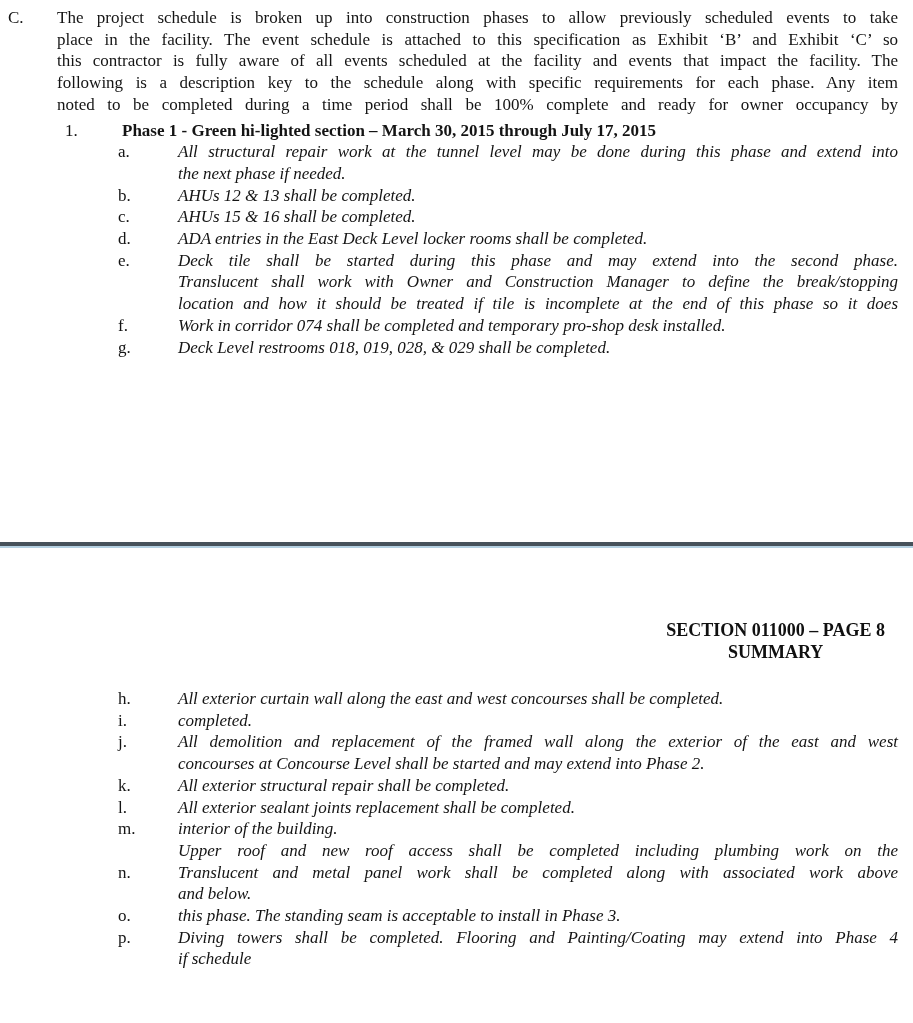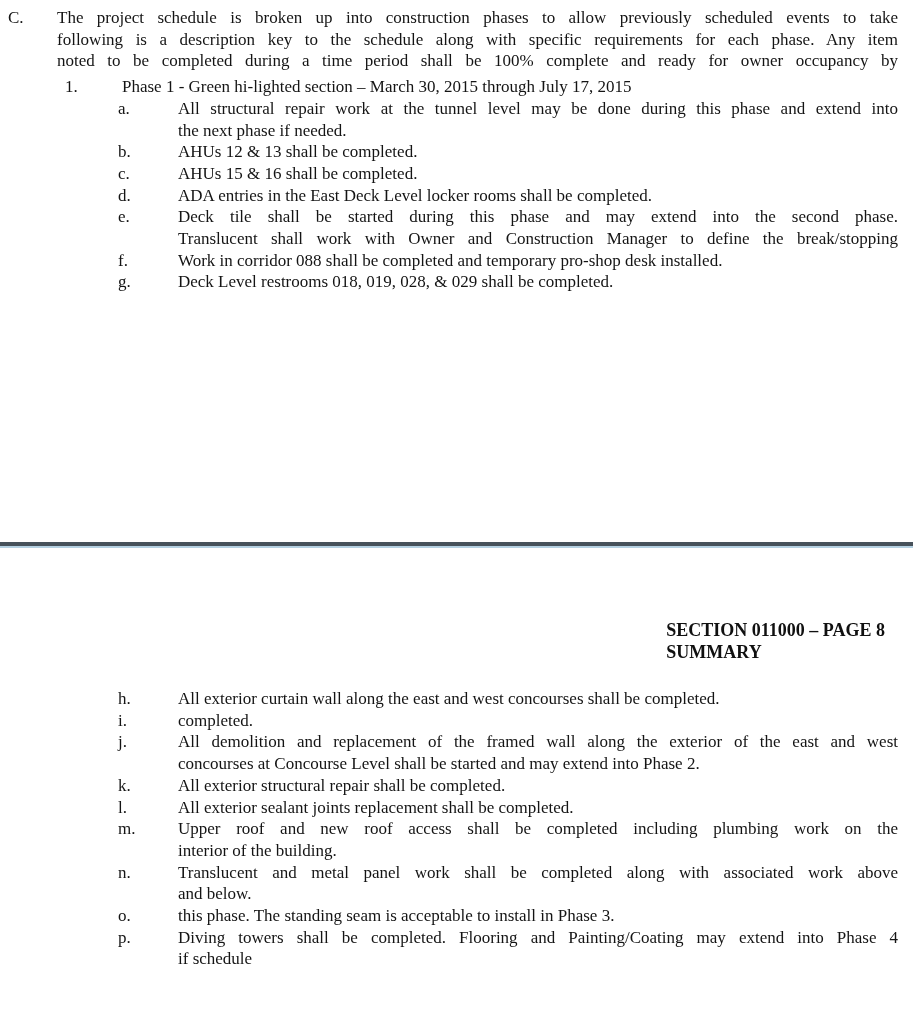--- a/index.html
+++ b/index.html
@@ -18,57 +18,59 @@
   .block.bottom { top: 688px; }
 
   .row { display: flex; align-items: flex-start; }
   .row .lbl { flex: 0 0 auto; }
 
   .para-c .lbl { width: 49px; }
   .para-c .txt { width: 841px; }
 
   .item1 { margin-left: 57px; margin-top: 4px; }
   .item1 .lbl { width: 57px; }
-  .item1 .txt { width: 776px; }
+  .item1 .txt { width: 776px; font-weight: bold; }
 
   .sub { margin-left: 110px; }
   .sub .lbl { width: 60px; }
-  .sub .txt { width: 720px; }
+  .sub .txt { width: 720px; font-style: italic; }
 
   .jline { text-align: justify; text-align-last: justify; }
   .jline.last { text-align-last: left; }
 
   .divider {
     position: absolute;
     top: 542px; left: 0; width: 913px; height: 4px;
     background: #47525b;
     border-bottom: 2.5px solid #b5d1e2;
   }
 
   .page-header {
     position: absolute;
     top: 620px; right: 28px;
-    text-align: left;
+    text-align: center;
     font-weight: 700;
     font-size: 18px;
     line-height: 21.7px;
     color: #101010;
   }
 </style>
 </head>
 <body>
 
 <div class="page">
 
   <div class="block top">
 
     <div class="row para-c">
       <div class="lbl">C.</div>
       <div class="txt">
           <div class="jline">The project schedule is broken up into construction phases to allow previously scheduled events to take</div>
+          <div class="jline">place in the facility. The event schedule is attached to this specification as Exhibit ‘B’ and Exhibit ‘C’ so</div>
+          <div class="jline">this contractor is fully aware of all events scheduled at the facility and events that impact the facility. The</div>
           <div class="jline">following is a description key to the schedule along with specific requirements for each phase. Any item</div>
           <div class="jline">noted to be completed during a time period shall be 100% complete and ready for owner occupancy by</div>
         </div>
     </div>
 
     <div class="row item1">
       <div class="lbl">1.</div>
       <div class="txt">Phase 1 - Green hi-lighted section – March 30, 2015 through July 17, 2015</div>
     </div>
 
@@ -95,26 +97,27 @@
       <div class="lbl">d.</div>
       <div class="txt">
           <div class="jline last">ADA entries in the East Deck Level locker rooms shall be completed.</div>
         </div>
     </div>
     <div class="row sub">
       <div class="lbl">e.</div>
       <div class="txt">
           <div class="jline">Deck tile shall be started during this phase and may extend into the second phase.</div>
           <div class="jline">Translucent shall work with Owner and Construction Manager to define the break/stopping</div>
+          <div class="jline">location and how it should be treated if tile is incomplete at the end of this phase so it does</div>
         </div>
     </div>
     <div class="row sub">
       <div class="lbl">f.</div>
       <div class="txt">
-          <div class="jline last">Work in corridor 088 shall be completed and temporary pro-shop desk installed.</div>
+          <div class="jline last">Work in corridor 074 shall be completed and temporary pro-shop desk installed.</div>
         </div>
     </div>
     <div class="row sub">
       <div class="lbl">g.</div>
       <div class="txt">
           <div class="jline last">Deck Level restrooms 018, 019, 028, &amp; 029 shall be completed.</div>
         </div>
     </div>
 
   </div>
@@ -155,22 +158,22 @@
     </div>
     <div class="row sub">
       <div class="lbl">l.</div>
       <div class="txt">
           <div class="jline last">All exterior sealant joints replacement shall be completed.</div>
         </div>
     </div>
     <div class="row sub">
       <div class="lbl">m.</div>
       <div class="txt">
+          <div class="jline last">interior of the building.</div>
           <div class="jline">Upper roof and new roof access shall be completed including plumbing work on the</div>
-          <div class="jline last">interior of the building.</div>
         </div>
     </div>
     <div class="row sub">
       <div class="lbl">n.</div>
       <div class="txt">
           <div class="jline">Translucent and metal panel work shall be completed along with associated work above</div>
           <div class="jline last">and below.</div>
         </div>
     </div>
     <div class="row sub">

